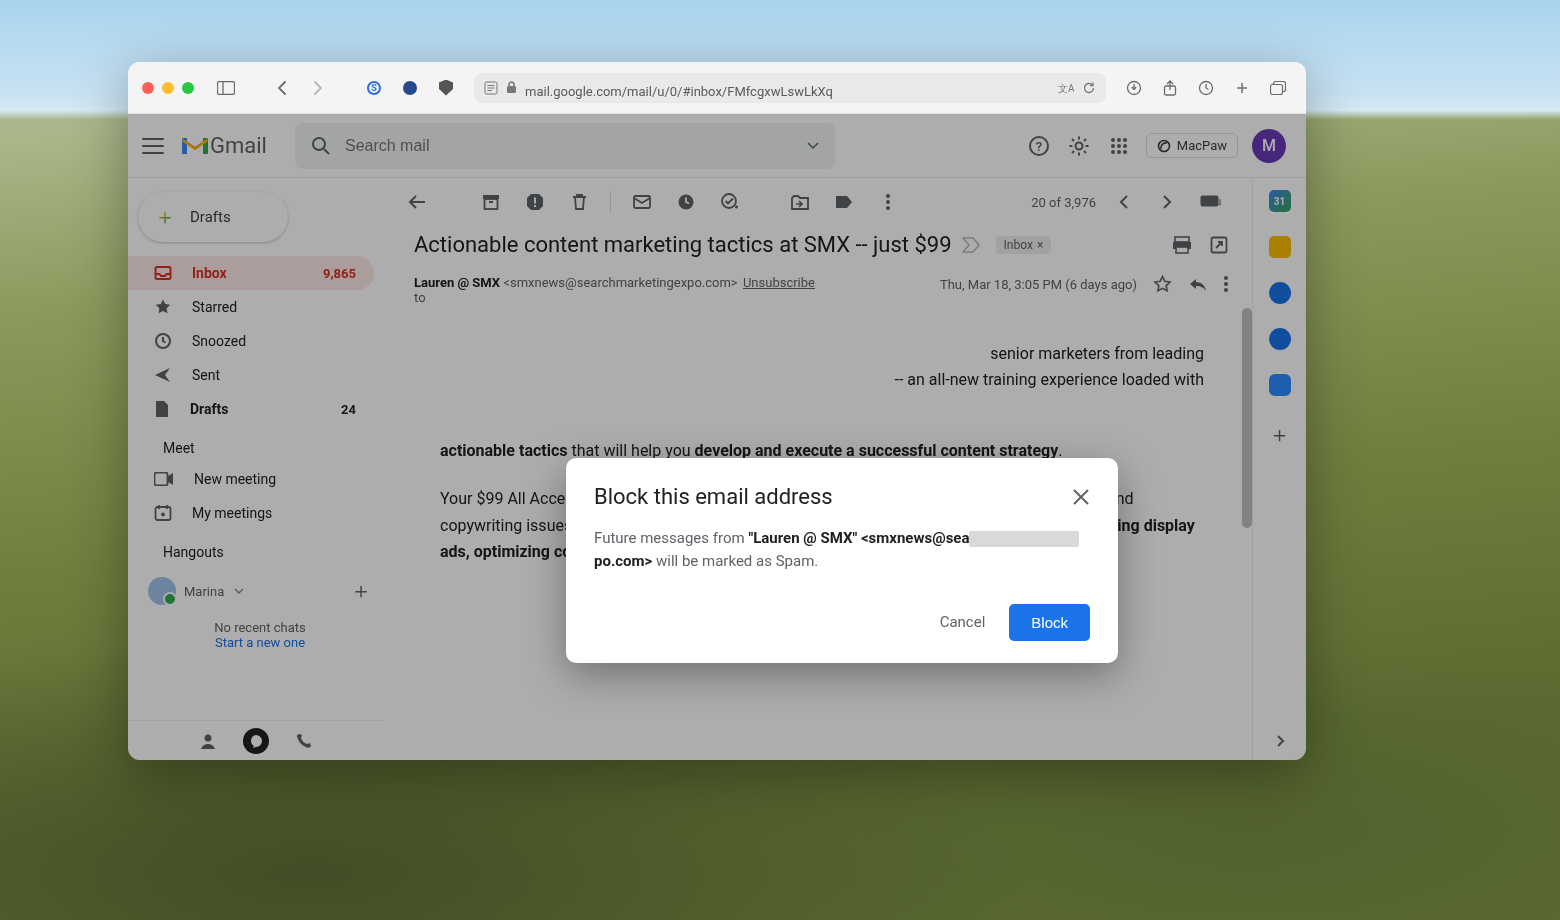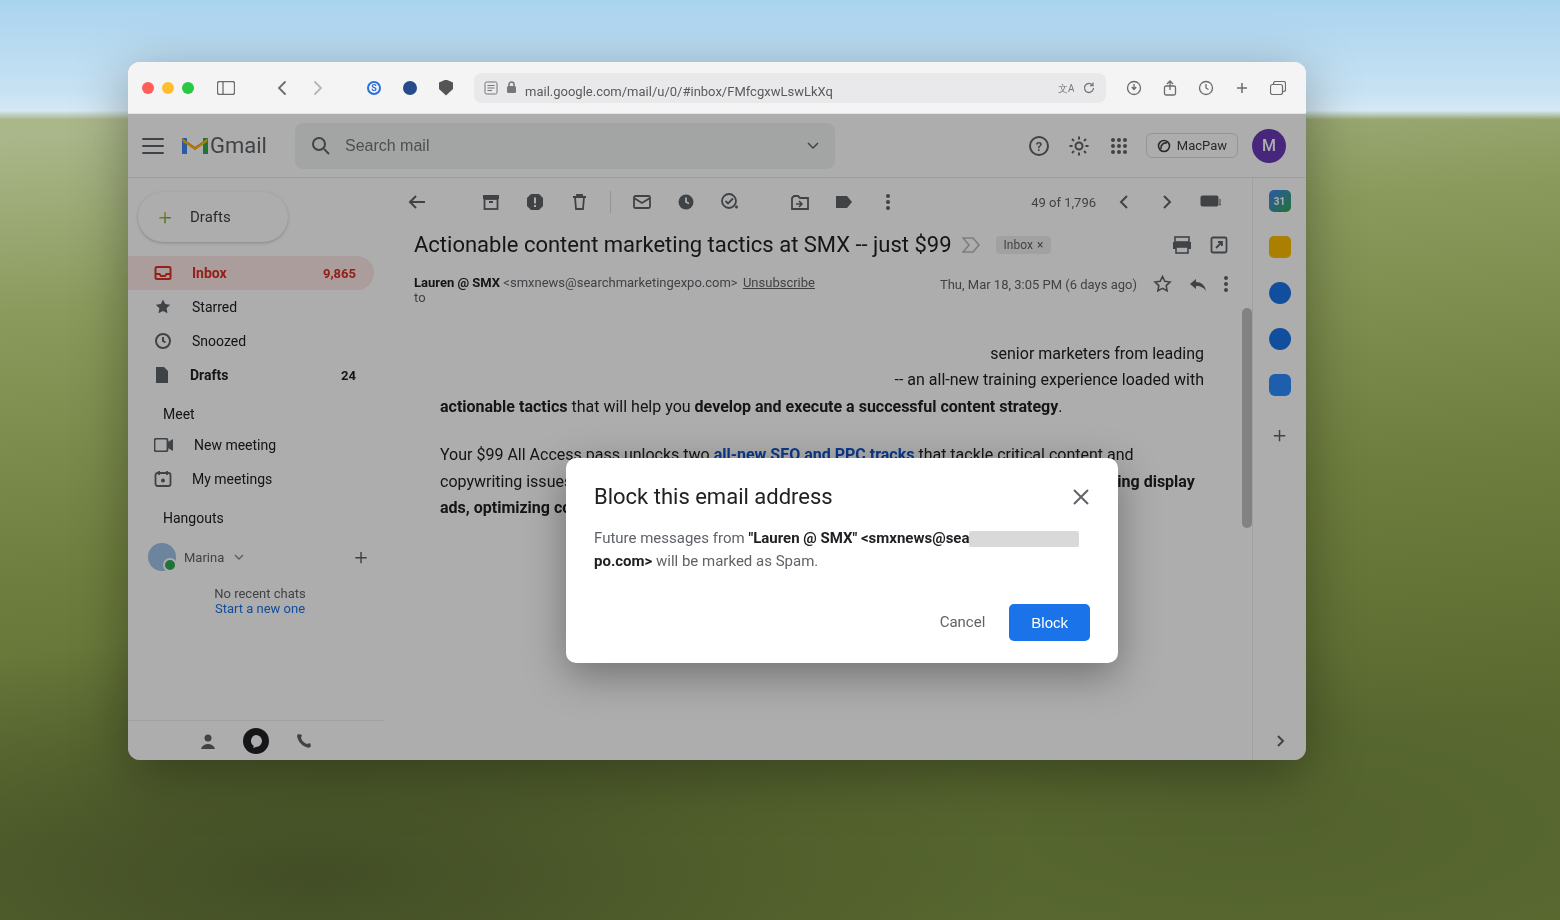--- a/index.html
+++ b/index.html
@@ -287,20 +287,26 @@
             </svg>
           <span>Starred</span>
         </div>
         <div class="nav-item">
           <svg width="18" height="18">
               <circle cx="9" cy="9" r="7" fill="none" stroke="#5f6368" stroke-width="2"></circle>
               <path d="M9 5v4l2.5 1.5" fill="none" stroke="#5f6368" stroke-width="2"></path>
             </svg>
           <span>Snoozed</span>
         </div>
+        <div class="nav-item">
+          <svg width="18" height="18">
+              <path d="M1 9l15-7-5 7 5 7z" fill="#5f6368"></path>
+            </svg>
+          <span>Sent</span>
+        </div>
         <div class="nav-item bold">
           <svg width="16" height="18">
               <path d="M2 1h8l4 4v12H2z" fill="#5f6368"></path>
             </svg>
           <span>Drafts</span>
           <span class="ni-count">24</span>
         </div>
 
         <div class="section-lbl">Meet</div>
         <div class="meet-item">
@@ -413,21 +419,21 @@
                 </svg>
               </div>
             <div class="tbtn">
                 <svg width="4" height="16">
                   <circle cx="2" cy="2" r="2" fill="#5f6368"></circle>
                   <circle cx="2" cy="8" r="2" fill="#5f6368"></circle>
                   <circle cx="2" cy="14" r="2" fill="#5f6368"></circle>
                 </svg>
               </div>
             <div class="pager">
-              <span>49 of 1,796</span>
+              <span>20 of 3,976</span>
               <div class="tbtn">
                   <svg width="9" height="14">
                     <path d="M8 1 2 7l6 6" fill="none" stroke="#5f6368" stroke-width="2"></path>
                   </svg>
                 </div>
               <div class="tbtn">
                   <svg width="9" height="14">
                     <path d="M1 1l6 6-6 6" fill="none" stroke="#5f6368" stroke-width="2"></path>
                   </svg>
                 </div>
@@ -482,21 +488,21 @@
                   <circle cx="2" cy="2" r="2" fill="#5f6368"></circle>
                   <circle cx="2" cy="8" r="2" fill="#5f6368"></circle>
                   <circle cx="2" cy="14" r="2" fill="#5f6368"></circle>
                 </svg>
             </div>
           </div>
 
           <div class="body">
             <p style="text-align:right;margin-bottom:0;"><span>senior marketers from leading</span></p>
             <p style="text-align:right;margin-bottom:0;"><span>-- an all-new training experience loaded with </span></p>
-            <p style="margin-bottom:22px;">
+            <p style="margin-bottom:22px;margin-top:44px;">
               <b>actionable tactics</b><span> that will help you </span><b>develop and execute a successful content strategy</b><span>.</span>
             </p>
             <p>
               <span>Your $99 All Access pass unlocks two </span><a href="#">all-new SEO and PPC tracks</a><span> that tackle critical content and copywriting issues… everything from </span><b>planning SEO content that ranks</b><span> to </span><b>creating visually stunning display ads, optimizing content for increased visibility</b><span>, </span><b>mastering conversion triggers</b><span>, and more.</span>
             </p>
           </div>
           <div class="scrollbar-faux"></div>
         </div>
 
         <div class="rail">

